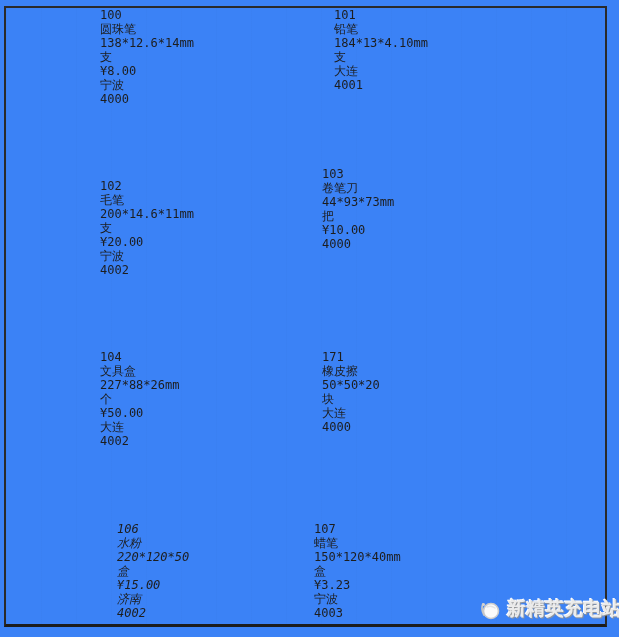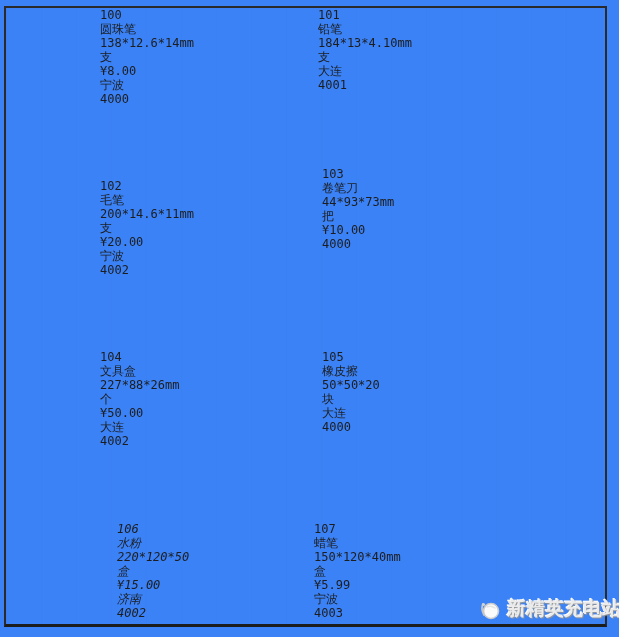--- a/index.html
+++ b/index.html
@@ -61,21 +61,21 @@
   <div class="record" style="left:100px; top:8px;">
     <div class="line">100</div>
     <div class="line">圆珠笔</div>
     <div class="line">138*12.6*14mm</div>
     <div class="line">支</div>
     <div class="line">¥8.00</div>
     <div class="line">宁波</div>
     <div class="line">4000</div>
   </div>
 
-  <div class="record" style="left:318px; top:8px;">
+  <div class="record" style="left:334px; top:8px;">
     <div class="line">101</div>
     <div class="line">铅笔</div>
     <div class="line">184*13*4.10mm</div>
     <div class="line">支</div>
     <div class="line">大连</div>
     <div class="line">4001</div>
   </div>
 
   <div class="record" style="left:100px; top:179px;">
     <div class="line">102</div>
@@ -100,21 +100,21 @@
     <div class="line">104</div>
     <div class="line">文具盒</div>
     <div class="line">227*88*26mm</div>
     <div class="line">个</div>
     <div class="line">¥50.00</div>
     <div class="line">大连</div>
     <div class="line">4002</div>
   </div>
 
   <div class="record" style="left:322px; top:350px;">
-    <div class="line">105</div>
+    <div class="line">171</div>
     <div class="line">橡皮擦</div>
     <div class="line">50*50*20</div>
     <div class="line">块</div>
     <div class="line">大连</div>
     <div class="line">4000</div>
   </div>
 
   <div class="record" style="left:117px; top:522px;font-style:italic;">
     <div class="line">106</div>
     <div class="line">水粉</div>
@@ -123,21 +123,21 @@
     <div class="line">¥15.00</div>
     <div class="line">济南</div>
     <div class="line">4002</div>
   </div>
 
   <div class="record" style="left:314px; top:522px;">
     <div class="line">107</div>
     <div class="line">蜡笔</div>
     <div class="line">150*120*40mm</div>
     <div class="line">盒</div>
-    <div class="line">¥5.99</div>
+    <div class="line">¥3.23</div>
     <div class="line">宁波</div>
     <div class="line">4003</div>
   </div>
 
   <div class="watermark">
     <span class="wm-logo">
       <svg width="23" height="23" viewBox="0 0 23 23">
         <circle cx="12" cy="13" r="7.5" fill="#fbfbfb" stroke="#cccccc" stroke-width="1.6"></circle>
         <path d="M4 6 Q1.5 11 5 17" stroke="#c6c6c6" stroke-width="1.8" fill="none" stroke-linecap="round"></path>
         <circle cx="4.5" cy="6.5" r="1.6" fill="#d2d2d2"></circle>

